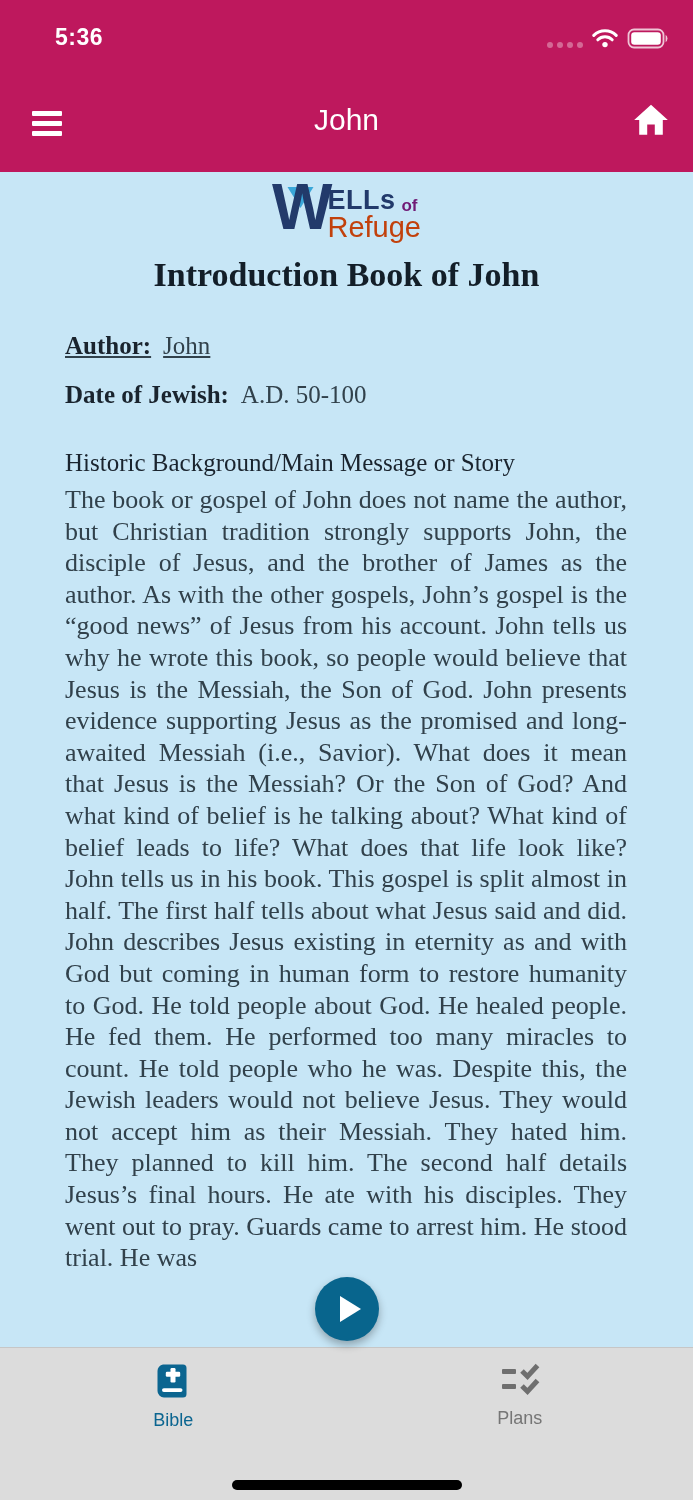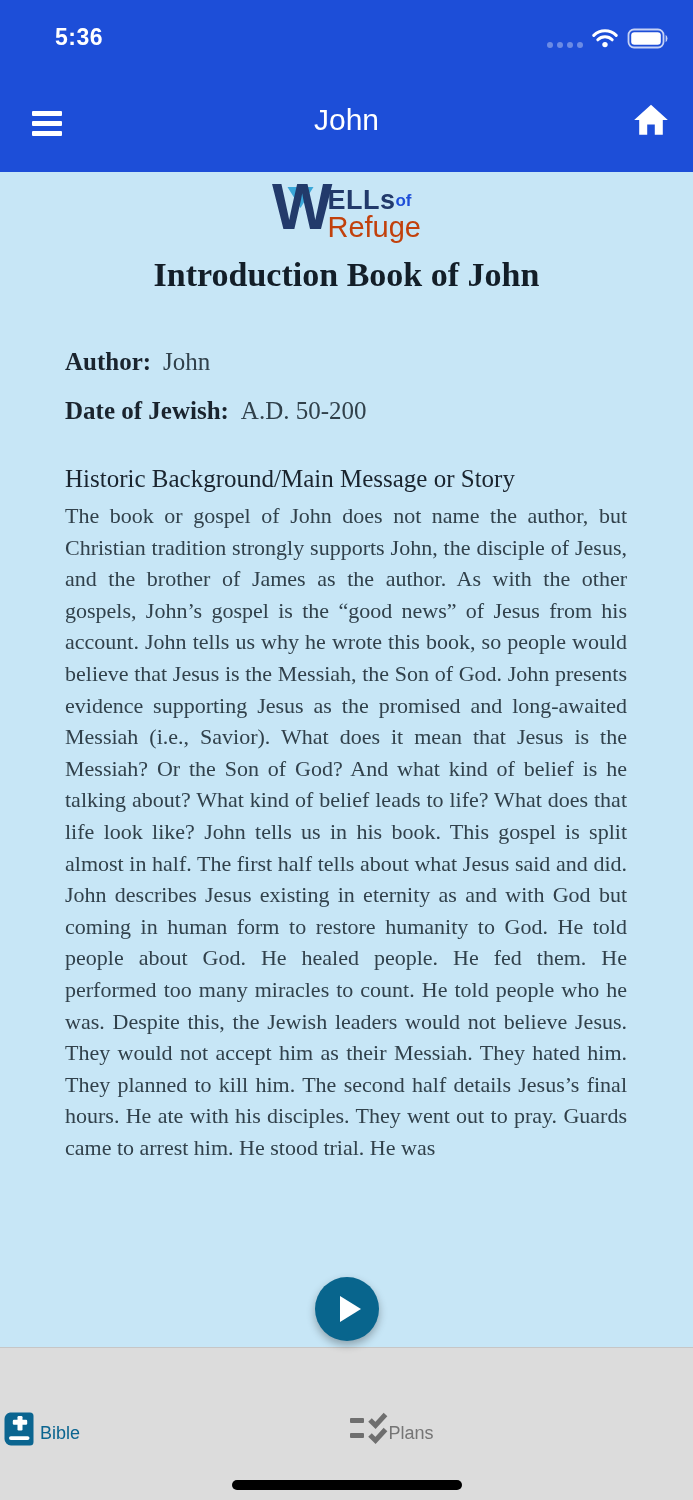--- a/index.html
+++ b/index.html
@@ -7,21 +7,21 @@
   body {
     font-family:"Liberation Sans", sans-serif;
     background:#c7e6f6;
     position:relative;
     overflow:hidden;
   }
 
   
   .app-header {
     position:absolute; top:0; left:0; width:693px; height:172px;
-    background:#1d4ed8; color:#fff;
+    background:#be185d; color:#fff;
   }
   .status-bar { position:absolute; top:0; left:0; right:0; height:85px; }
   .status-time {
     position:absolute; left:55px; top:24px;
     font-size:23px; font-weight:700; letter-spacing:0.5px;
   }
   .status-icons {
     position:absolute; right:24px; top:28px;
     display:flex; align-items:center; gap:9px;
   }
@@ -53,46 +53,46 @@
     font-weight:700; font-size:64px; line-height:58px; letter-spacing:-3px;
     color:#223a6b;
   }
   .logo-w-triangle {
     position:absolute; z-index:0; top:9px; left:50%; transform:translateX(-52%);
     width:0; height:0;
     border-left:13px solid transparent; border-right:13px solid transparent;
     border-top:21px solid #3aa7d9;
   }
   .logo-right { margin-left:-2px; padding-top:7px; }
-  .logo-row1 { display:flex; align-items:center; }
+  .logo-row1 { display:flex; align-items:flex-end; }
   .logo-ells { font-weight:700; font-size:27px; letter-spacing:0.5px; color:#223a6b; }
-  .logo-of { font-size:17px; font-weight:600; color:#1d4ed8; margin-left:0; }
+  .logo-of { font-size:17px; font-weight:600; color:#701a75; margin-left:6px; }
   .logo-refuge { font-weight:400; font-size:29px; color:#c2410c; margin-top:-5px; }
 
   
   .article-title {
     margin-top:12px; text-align:center;
     font-family:"Liberation Serif", serif; font-weight:700;
     font-size:34px; color:#131e28;
   }
   .meta-row { margin:0 65px; font-family:"Liberation Serif", serif; font-size:25px; color:#31414b; }
-  .meta-row.author { margin-top:54px; }
+  .meta-row.author { margin-top:38px;text-decoration:underline; }
   .meta-row.date   { margin-top:21px; }
   .meta-label { font-weight:700; color:#1a242e; }
   .meta-value { margin-left:12px; }
 
   .section-heading {
     margin:40px 65px 0;
     font-family:"Liberation Serif", serif; font-weight:400;
     font-size:25px; color:#1a242e;
   }
   .body-text {
     margin:7px 66px 0 65px;
     font-family:"Liberation Serif", serif;
-    font-size:22px; line-height:31.6px; color:#31414b;
+    font-size:26px; line-height:31.6px; color:#31414b;
     text-align:justify;
   }
 
   
   .play-button {
     position:absolute; left:50%; top:1277px; transform:translateX(-50%);
     width:64px; height:64px; border-radius:50%;
     background:#08658d; box-shadow:0 4px 9px rgba(0,0,0,0.3);
     display:flex; align-items:center; justify-content:center; cursor:pointer;
     z-index:3;
@@ -103,21 +103,21 @@
     border-top:13px solid transparent;
     border-bottom:13px solid transparent;
   }
 
   
   .tab-bar {
     position:absolute; bottom:0; left:0; width:693px; height:153px;
     background:#dcdcdc; border-top:1px solid #c6c6c6;
     display:flex;
   }
-  .tab { flex:1; display:flex; align-items:center; padding-top:13px; cursor:pointer; }
+  .tab { flex:1; display:flex; flex-direction:column; align-items:center; padding-top:13px; cursor:pointer; }
   .tab-label { margin-top:5px; font-size:18px; color:#757575; }
   .tab.active .tab-label { color:#0b6590; }
 
   .home-indicator {
     position:absolute; bottom:10px; left:50%; transform:translateX(-50%);
     width:230px; height:10px; border-radius:5px; background:#000; z-index:4;
   }
 </style>
 </head>
 <body>
@@ -181,21 +181,21 @@
     </div>
   </div>
 
   <h1 class="article-title">Introduction Book of John</h1>
 
   <div class="meta-row author">
     <span class="meta-label">Author:</span><span class="meta-value">John</span>
   </div>
 
   <div class="meta-row date">
-    <span class="meta-label">Date of Jewish:</span><span class="meta-value">A.D. 50-200</span>
+    <span class="meta-label">Date of Jewish:</span><span class="meta-value">A.D. 50-100</span>
   </div>
 
   <h2 class="section-heading">Historic Background/Main Message or Story</h2>
 
   <p class="body-text">The book or gospel of John does not name the author, but Christian tradition strongly supports John, the disciple of Jesus, and the brother of James as the author. As with the other gospels, John’s gospel is the “good news” of Jesus from his account. John tells us why he wrote this book, so people would believe that Jesus is the Messiah, the Son of God. John presents evidence supporting Jesus as the promised and long-awaited Messiah (i.e., Savior). What does it mean that Jesus is the Messiah? Or the Son of God? And what kind of belief is he talking about? What kind of belief leads to life? What does that life look like? John tells us in his book. This gospel is split almost in half. The first half tells about what Jesus said and did. John describes Jesus existing in eternity as and with God but coming in human form to restore humanity to God. He told people about God. He healed people. He fed them. He performed too many miracles to count. He told people who he was. Despite this, the Jewish leaders would not believe Jesus. They would not accept him as their Messiah. They hated him. They planned to kill him. The second half details Jesus’s final hours. He ate with his disciples. They went out to pray. Guards came to arrest him. He stood trial. He was</p>
 </div>
 
 <div class="play-button">
   <div class="play-triangle"></div>
 </div>

